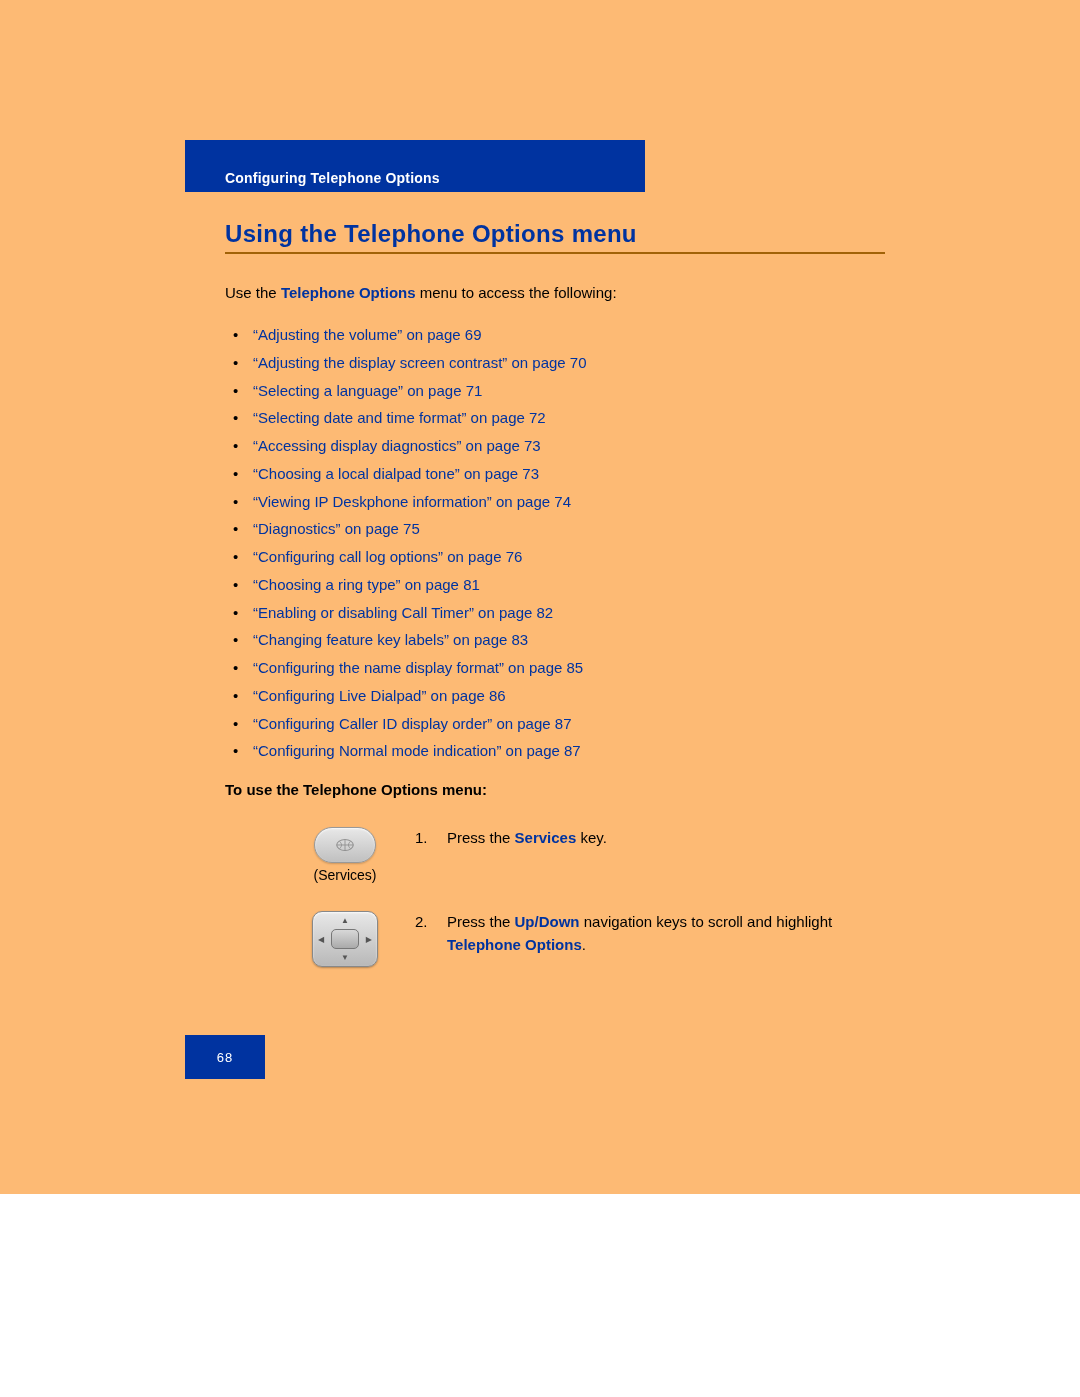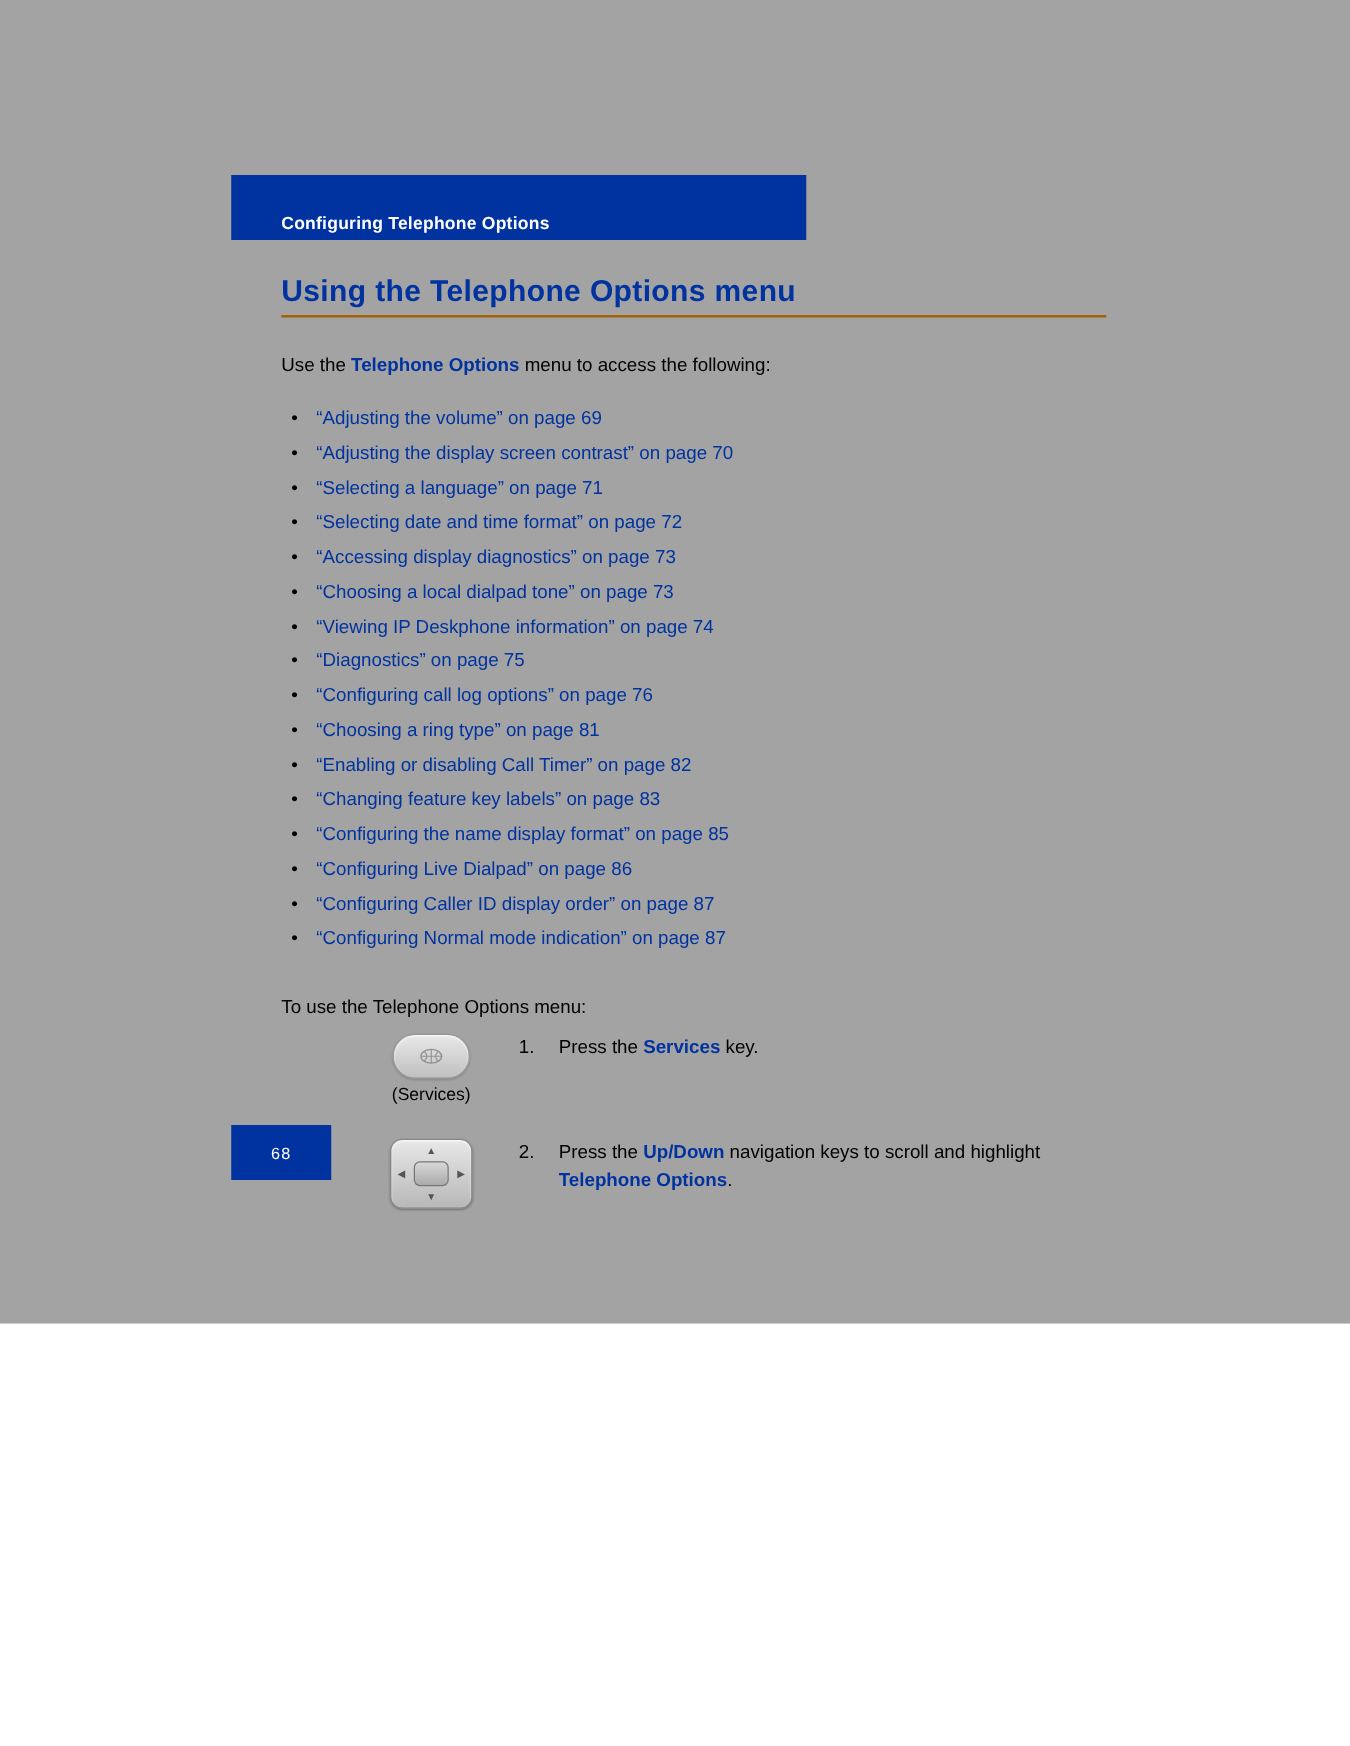--- a/index.html
+++ b/index.html
@@ -4,23 +4,23 @@
 <style>
   body {
     margin: 0;
     padding: 0;
     background: #fff;
     font-family: Arial, Helvetica, sans-serif;
     color: #000;
   }
   .page {
     width: 1080px;
-    height: 1059px;
-    position: relative;
-    background: #a3a3a3;
+    height: 1194px;
+    position: relative;
+    background: #fdba74;
     margin: 0 auto;
   }
   .blue-banner {
     position: absolute;
     left: 185px;
     top: 140px;
     width: 460px;
     height: 52px;
     background: #0033a0;
     display: flex;
@@ -53,38 +53,38 @@
     font-size: 15px;
     margin: 0 0 20px 0;
   }
   .intro .bold-blue {
     color: #0033a0;
     font-weight: bold;
   }
   ul.link-list {
     list-style: none;
     padding: 0 0 0 28px;
-    margin: 0 0 32px 0;
+    margin: 0 0 16px 0;
   }
   ul.link-list li {
     position: relative;
     font-size: 15px;
     line-height: 1.85;
     color: #0033a0;
   }
   ul.link-list li::before {
     content: "•";
     position: absolute;
     left: -20px;
     color: #000;
   }
   .subhead {
     font-size: 15px;
-    font-weight: normal;
-    margin: 10px 0 13px 0;
+    font-weight: bold;
+    margin: 10px 0 29px 0;
   }
   .step-row {
     display: flex;
     align-items: flex-start;
     gap: 30px;
     margin-bottom: 28px;
     padding-left: 80px;
   }
   .key-col {
     width: 80px;

